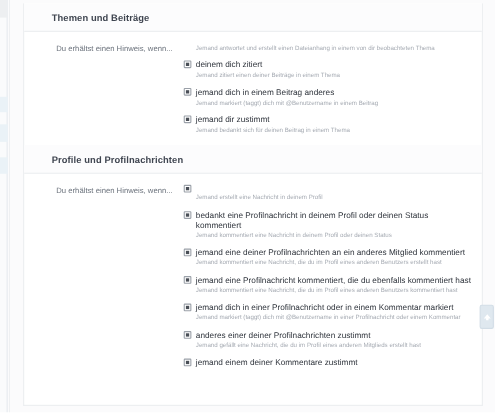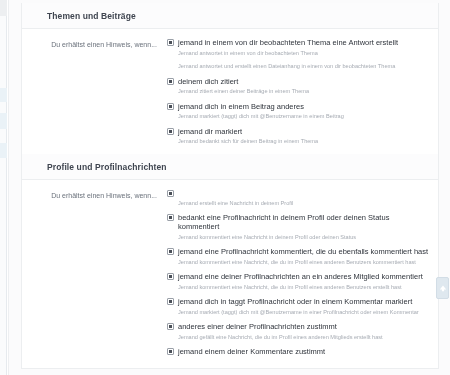--- a/index.html
+++ b/index.html
@@ -169,47 +169,40 @@
     <div class="panel-inner">
       <div id="sections-container">
           <div class="section">
             <div class="section-head">
               <div class="section-title">Themen und Beiträge</div>
             </div>
             <div class="section-body">
               <div class="field-label">Du erhältst einen Hinweis, wenn...</div>
               <div class="options">
                 <div class="option">
-                  <div class="opt-main">
-                    <span class="cbox"></span>
-                    <span class="opt-text">jemand in einem von dir beobachteten Thema eine Antwort erstellt</span>
-                  </div>
-                  <div class="opt-desc">Jemand antwortet in einem von dir beobachteten Thema</div>
-                </div>
-                <div class="option">
                   <div class="opt-desc">Jemand antwortet und erstellt einen Dateianhang in einem von dir beobachteten Thema</div>
                 </div>
                 <div class="option">
                   <div class="opt-main">
                     <span class="cbox"></span>
                     <span class="opt-text">deinem dich zitiert</span>
                   </div>
                   <div class="opt-desc">Jemand zitiert einen deiner Beiträge in einem Thema</div>
                 </div>
                 <div class="option">
                   <div class="opt-main">
                     <span class="cbox"></span>
                     <span class="opt-text">jemand dich in einem Beitrag anderes</span>
                   </div>
                   <div class="opt-desc">Jemand markiert (taggt) dich mit @Benutzername in einem Beitrag</div>
                 </div>
                 <div class="option">
                   <div class="opt-main">
                     <span class="cbox"></span>
-                    <span class="opt-text">jemand dir markiert</span>
+                    <span class="opt-text">jemand dir zustimmt</span>
                   </div>
                   <div class="opt-desc">Jemand bedankt sich für deinen Beitrag in einem Thema</div>
                 </div>
               </div>
             </div>
           </div>
           <div class="section">
             <div class="section-head">
               <div class="section-title">Profile und Profilnachrichten</div>
             </div>
@@ -225,35 +218,35 @@
                 <div class="option">
                   <div class="opt-main">
                     <span class="cbox"></span>
                     <span class="opt-text">bedankt eine Profilnachricht in deinem Profil oder deinen Status kommentiert</span>
                   </div>
                   <div class="opt-desc">Jemand kommentiert eine Nachricht in deinem Profil oder deinen Status</div>
                 </div>
                 <div class="option">
                   <div class="opt-main">
                     <span class="cbox"></span>
+                    <span class="opt-text">jemand eine deiner Profilnachrichten an ein anderes Mitglied kommentiert</span>
+                  </div>
+                  <div class="opt-desc">Jemand kommentiert eine Nachricht, die du im Profil eines anderen Benutzers erstellt hast</div>
+                </div>
+                <div class="option">
+                  <div class="opt-main">
+                    <span class="cbox"></span>
                     <span class="opt-text">jemand eine Profilnachricht kommentiert, die du ebenfalls kommentiert hast</span>
                   </div>
                   <div class="opt-desc">Jemand kommentiert eine Nachricht, die du im Profil eines anderen Benutzers kommentiert hast</div>
                 </div>
                 <div class="option">
                   <div class="opt-main">
                     <span class="cbox"></span>
-                    <span class="opt-text">jemand eine deiner Profilnachrichten an ein anderes Mitglied kommentiert</span>
-                  </div>
-                  <div class="opt-desc">Jemand kommentiert eine Nachricht, die du im Profil eines anderen Benutzers erstellt hast</div>
-                </div>
-                <div class="option">
-                  <div class="opt-main">
-                    <span class="cbox"></span>
-                    <span class="opt-text">jemand dich in taggt Profilnachricht oder in einem Kommentar markiert</span>
+                    <span class="opt-text">jemand dich in einer Profilnachricht oder in einem Kommentar markiert</span>
                   </div>
                   <div class="opt-desc">Jemand markiert (taggt) dich mit @Benutzername in einer Profilnachricht oder einem Kommentar</div>
                 </div>
                 <div class="option">
                   <div class="opt-main">
                     <span class="cbox"></span>
                     <span class="opt-text">anderes einer deiner Profilnachrichten zustimmt</span>
                   </div>
                   <div class="opt-desc">Jemand gefällt eine Nachricht, die du im Profil eines anderen Mitglieds erstellt hast</div>
                 </div>

